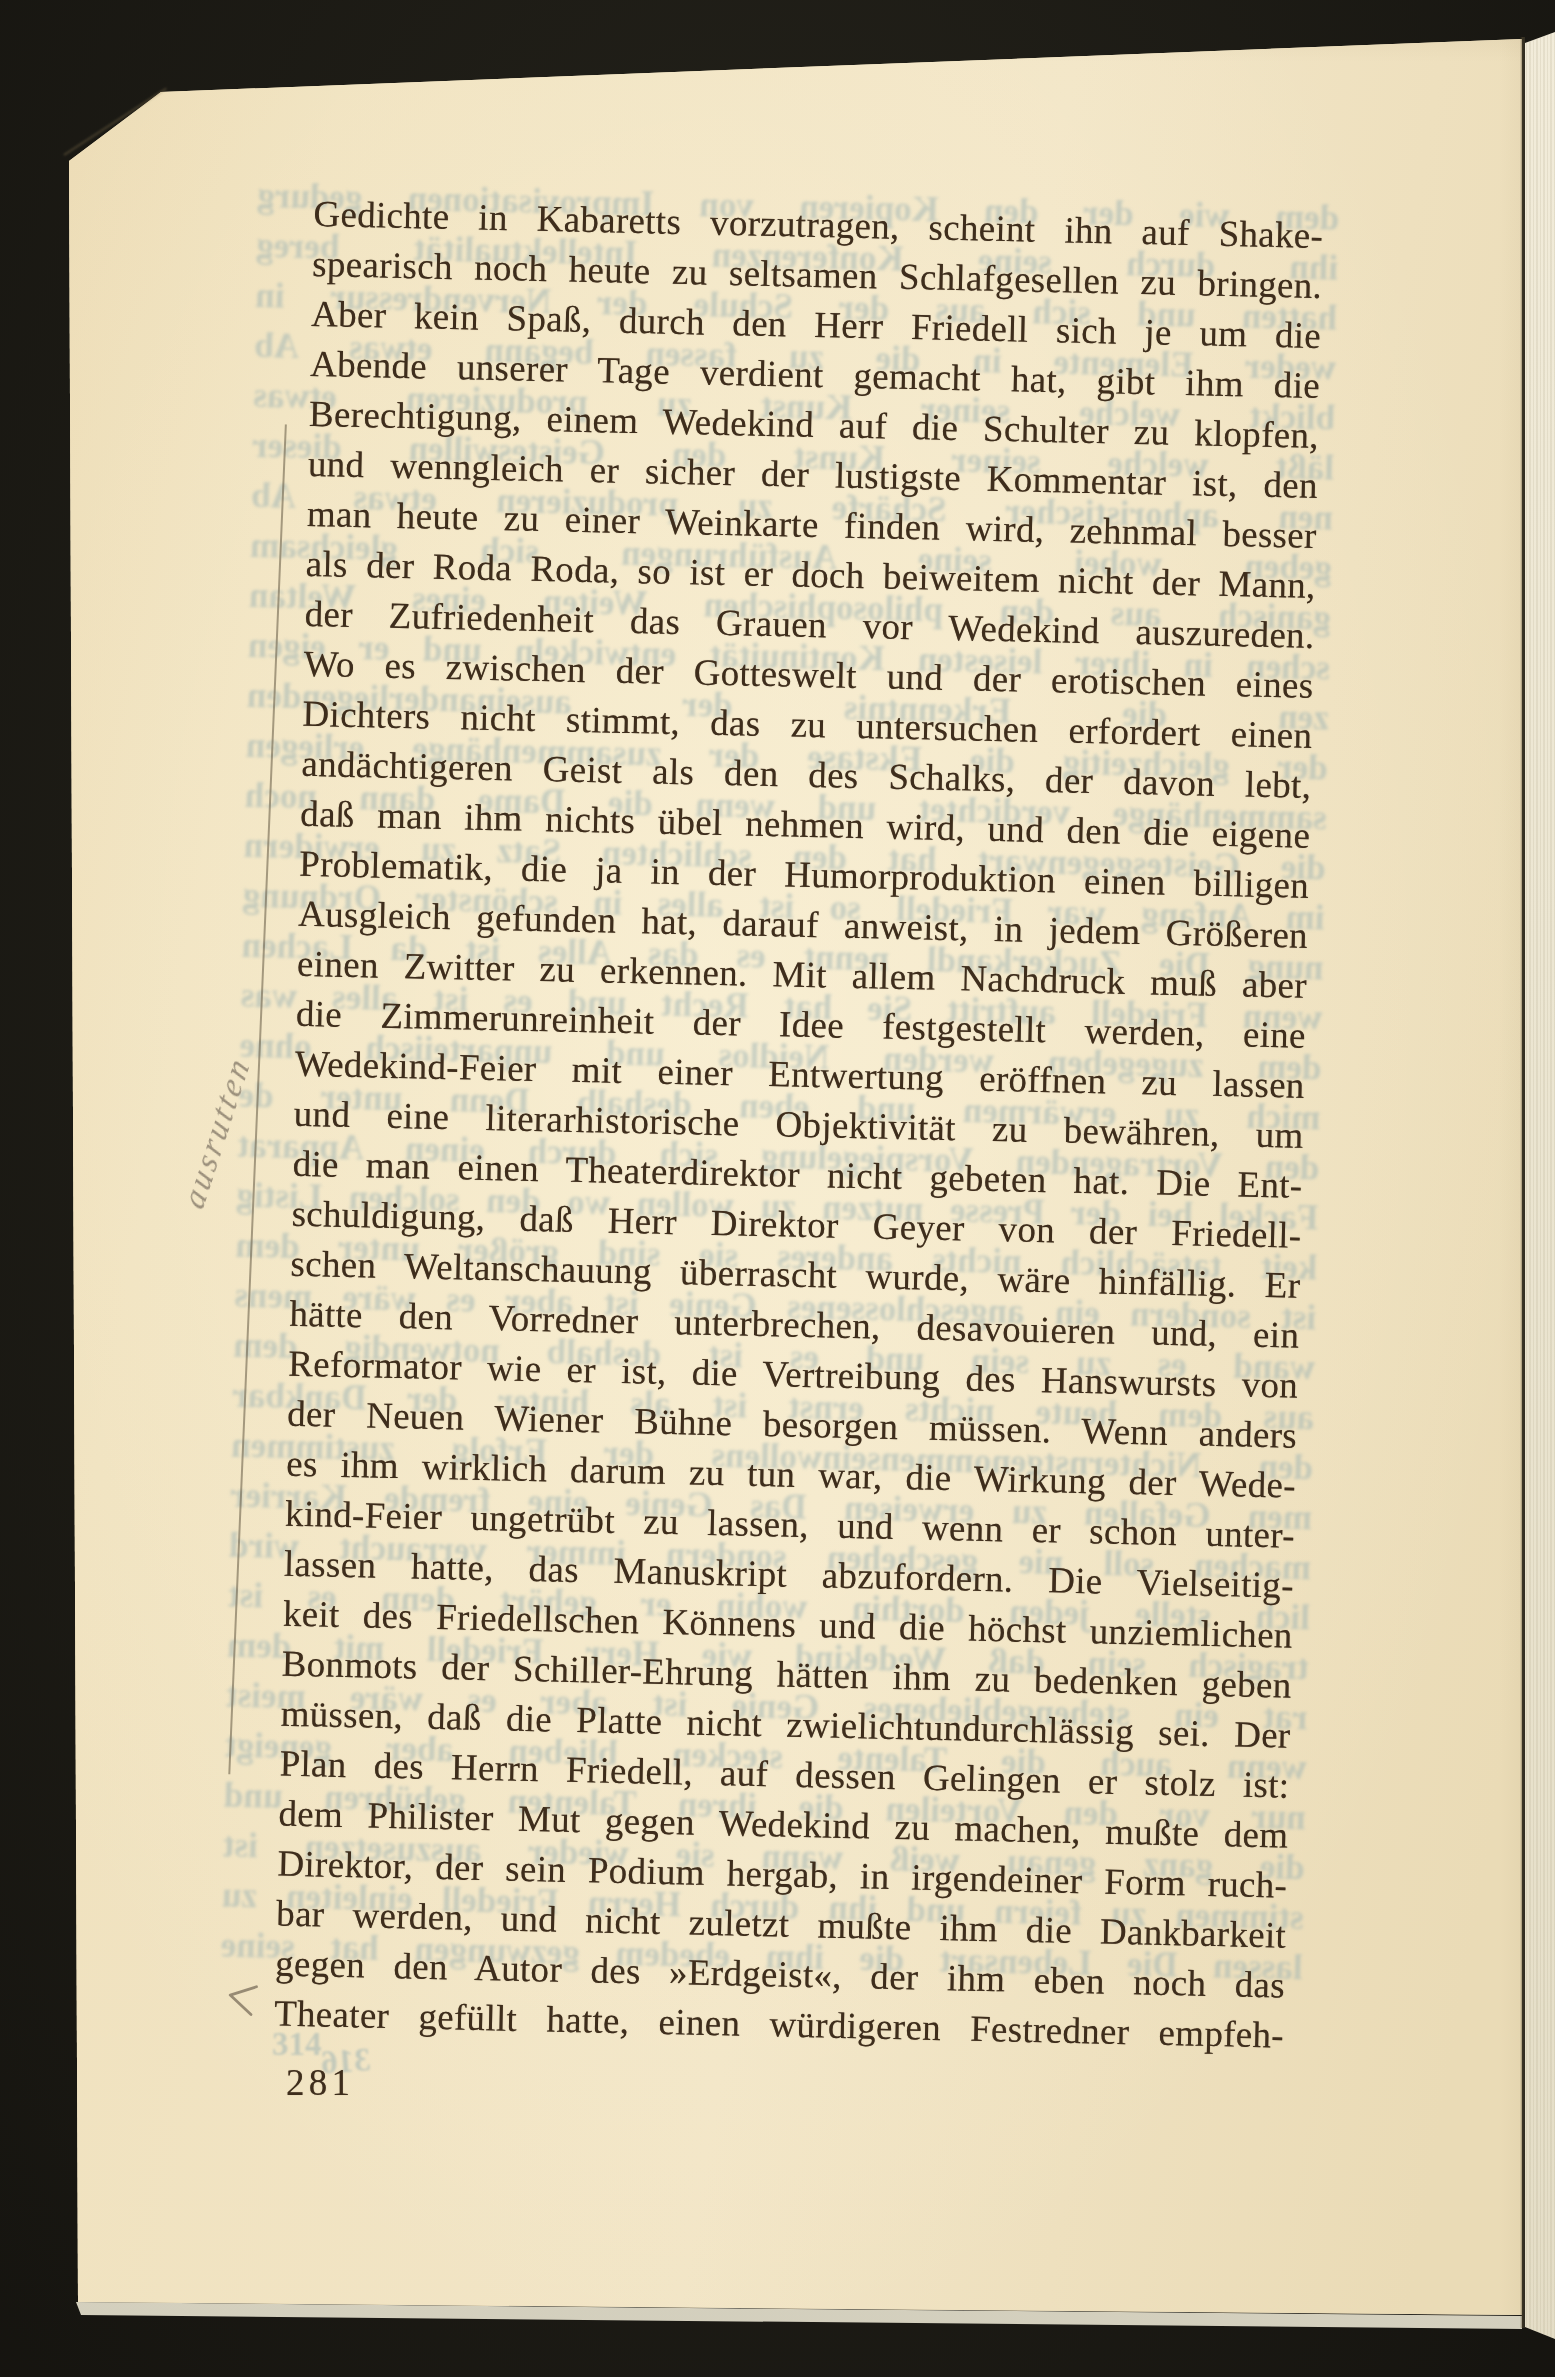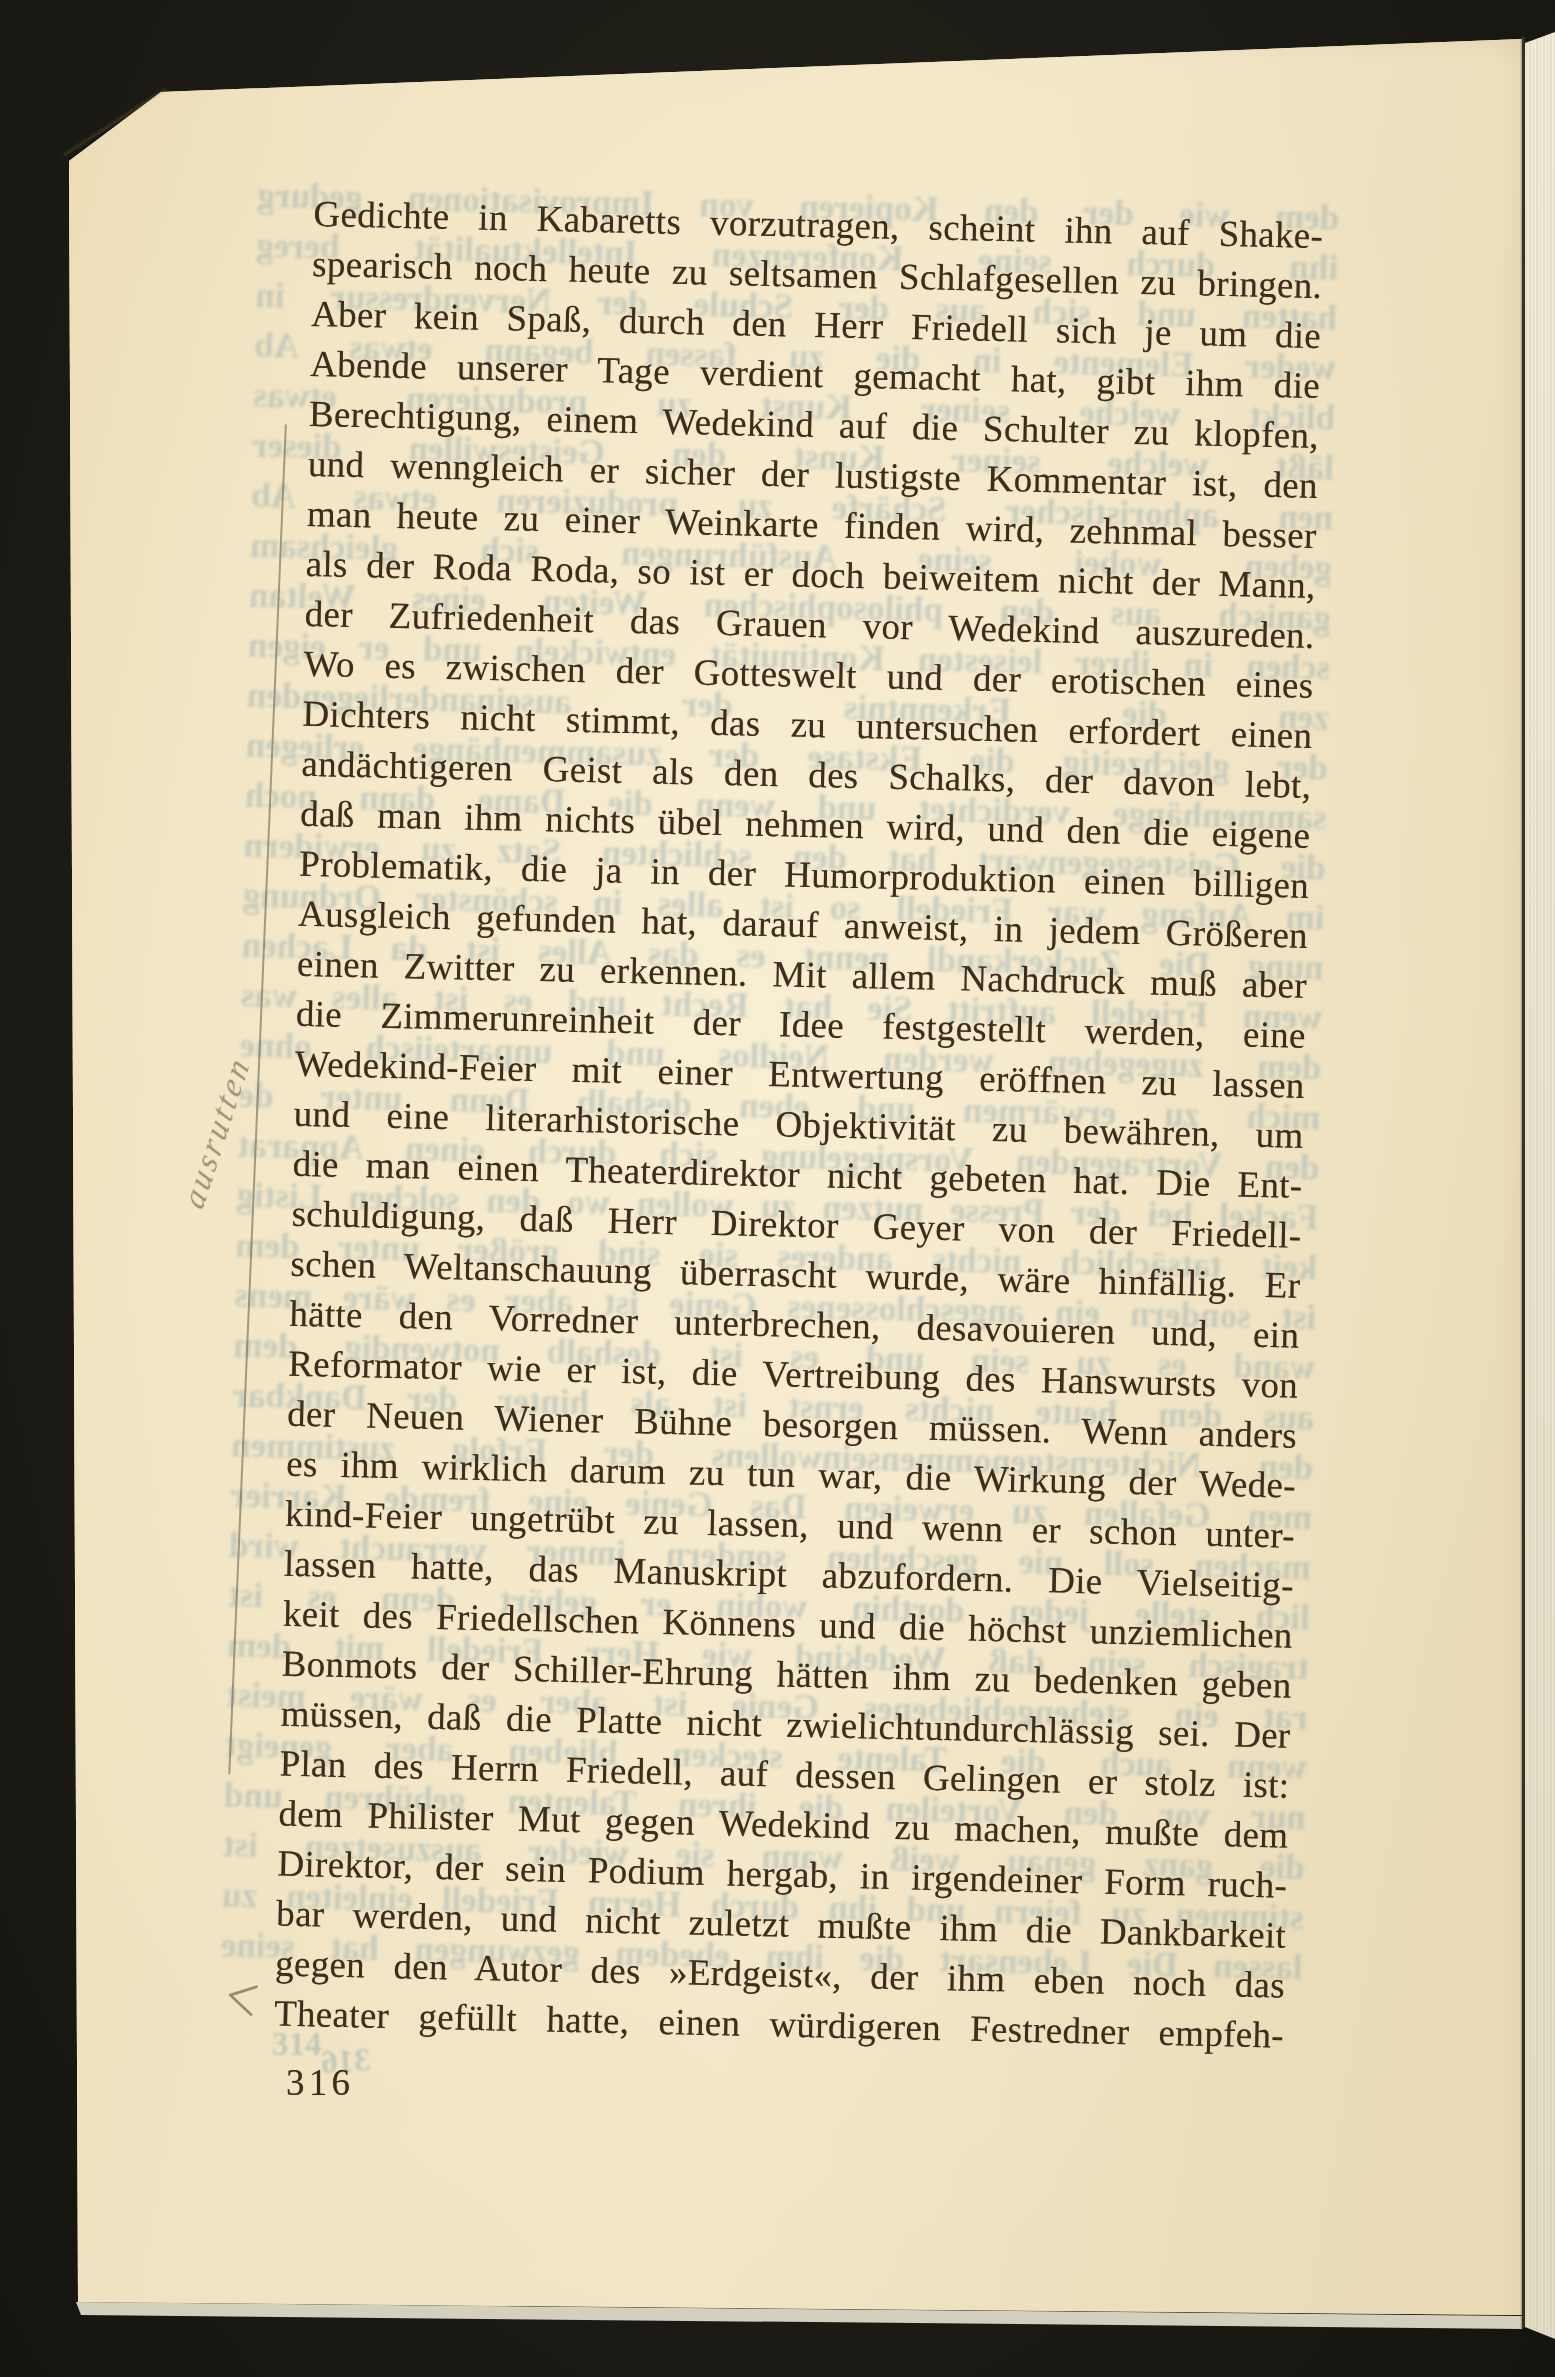--- a/index.html
+++ b/index.html
@@ -202,14 +202,14 @@
     <div class="text-line">gegen den Autor des »Erdgeist«, der ihm eben noch das</div>
     <div class="text-line">Theater gefüllt hatte, einen würdigeren Festredner empfeh-</div>
   </div>
 
 <div class="handwriting">ausrutten</div>
 
 <svg class="pencil-arrow" width="43" height="36" viewBox="0 0 62 52">
   <path d="M44 4 L6 16 L36 44" fill="none" stroke="#6e6250" stroke-width="4" stroke-linecap="round" stroke-linejoin="round" opacity="0.8"></path>
 </svg>
 
-<div class="page-number">316</div>
+<div class="page-number">281</div>
 
 
 </body></html>

